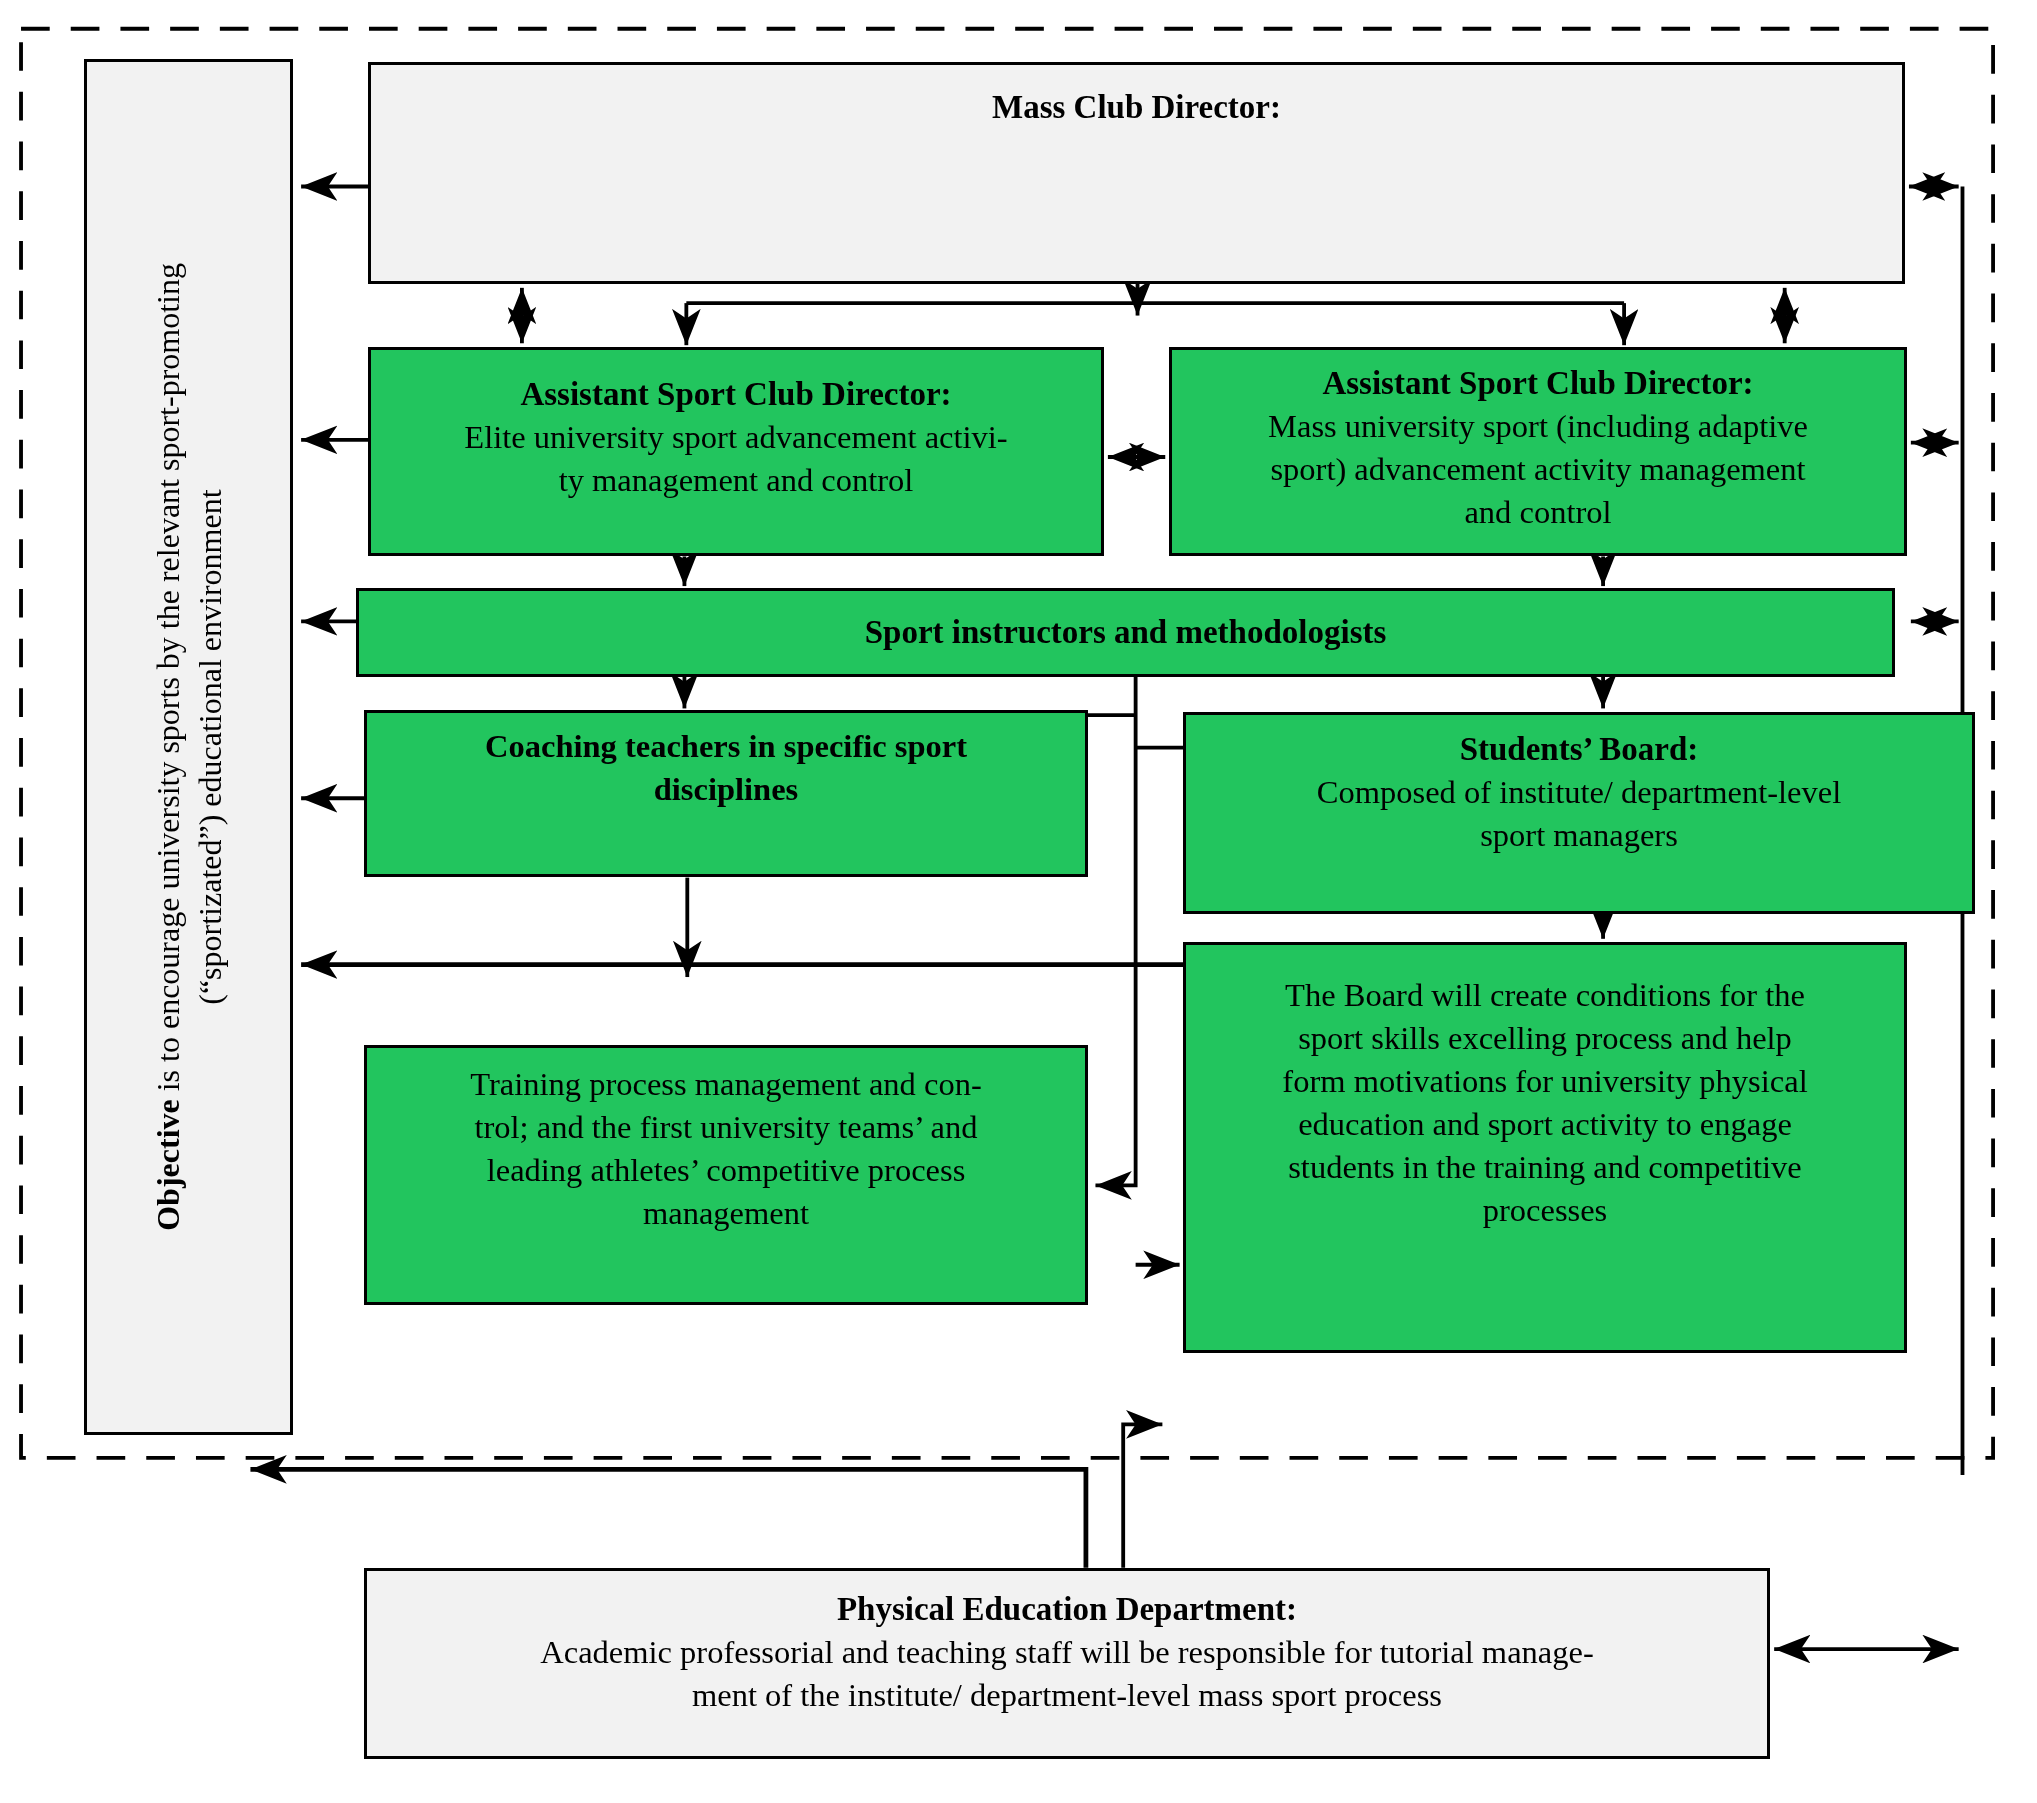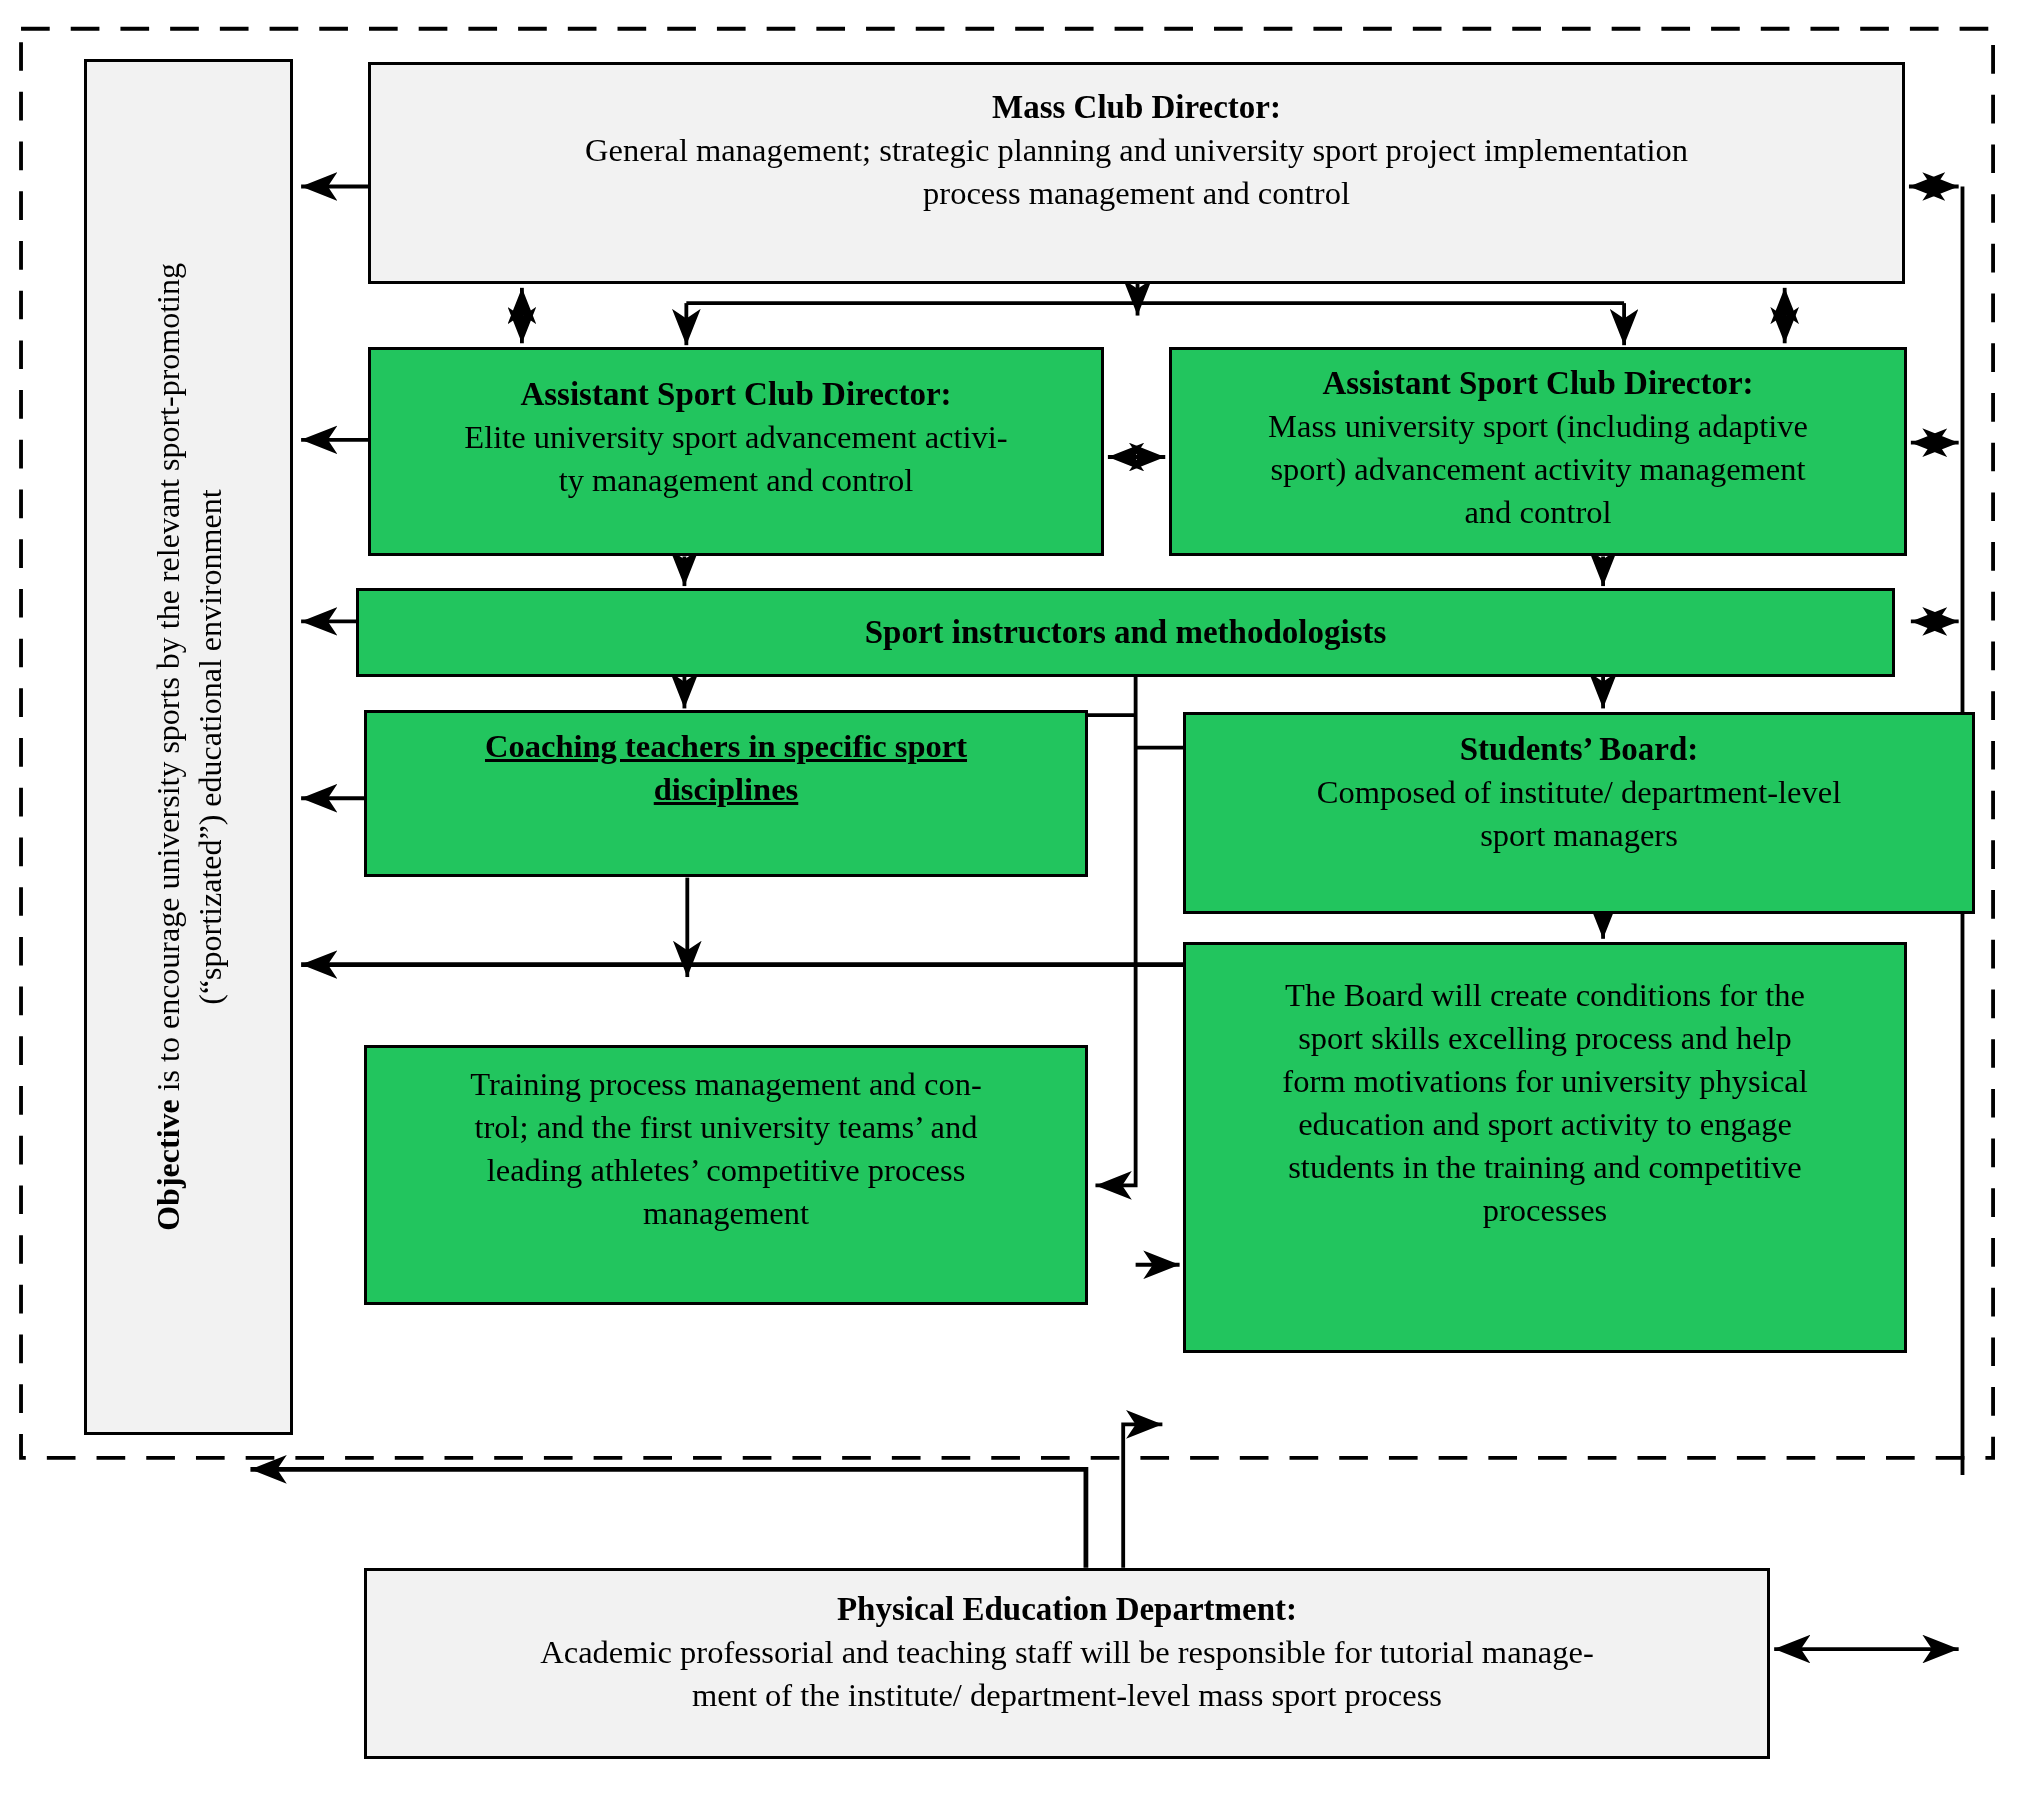--- a/index.html
+++ b/index.html
@@ -76,43 +76,41 @@
     <polyline points="1175,1640 1175,1490 1216,1490" fill="none" stroke="#000" stroke-width="4" marker-end="url(#ah)"></polyline>
   </svg>
 
   <div class="objective-box">
     <div class="objective-inner"><b>Objective</b><span> is to encourage university sports by the relevant sport-promoting
 (“sportizated”) educational environment</span></div>
   </div>
 
   <div class="box gray" style="left:368px;top:62px;width:1537px;height:222px;padding-top:21px;">
     <div class="title">Mass Club Director:</div>
-    <div class="bodytext">General management; strategic planning and university sport project implementation
-process management and control</div>
   </div>
 
   <div class="box" style="left:368px;top:347px;width:736px;height:209px;padding-top:23px;">
     <div class="title">Assistant Sport Club Director:</div>
     <div class="bodytext">Elite university sport advancement activi-
 ty management and control</div>
   </div>
 
   <div class="box" style="left:1169px;top:347px;width:738px;height:209px;padding-top:11.5px;">
     <div class="title">Assistant Sport Club Director:</div>
     <div class="bodytext">Mass university sport (including adaptive
 sport) advancement activity management
 and control</div>
   </div>
 
   <div class="box bar" style="left:356px;top:588px;width:1539px;height:89px;">
     <div class="title">Sport instructors and methodologists</div>
   </div>
 
   <div class="box" style="left:364px;top:710px;width:724px;height:167px;padding-top:11.5px;">
-    <div class="title bodytext" style="font-weight:bold;text-decoration:underline;">Coaching teachers in specific sport
+    <div class="title bodytext" style="font-weight:bold;">Coaching teachers in specific sport
 disciplines</div>
   </div>
 
   <div class="box" style="left:1183px;top:712px;width:792px;height:202px;padding-top:13.4px;">
     <div class="title">Students’ Board:</div>
     <div class="bodytext">Composed of institute/ department-level
 sport managers</div>
   </div>
 
   <div class="box" style="left:364px;top:1045px;width:724px;height:260px;padding-top:15px;">

